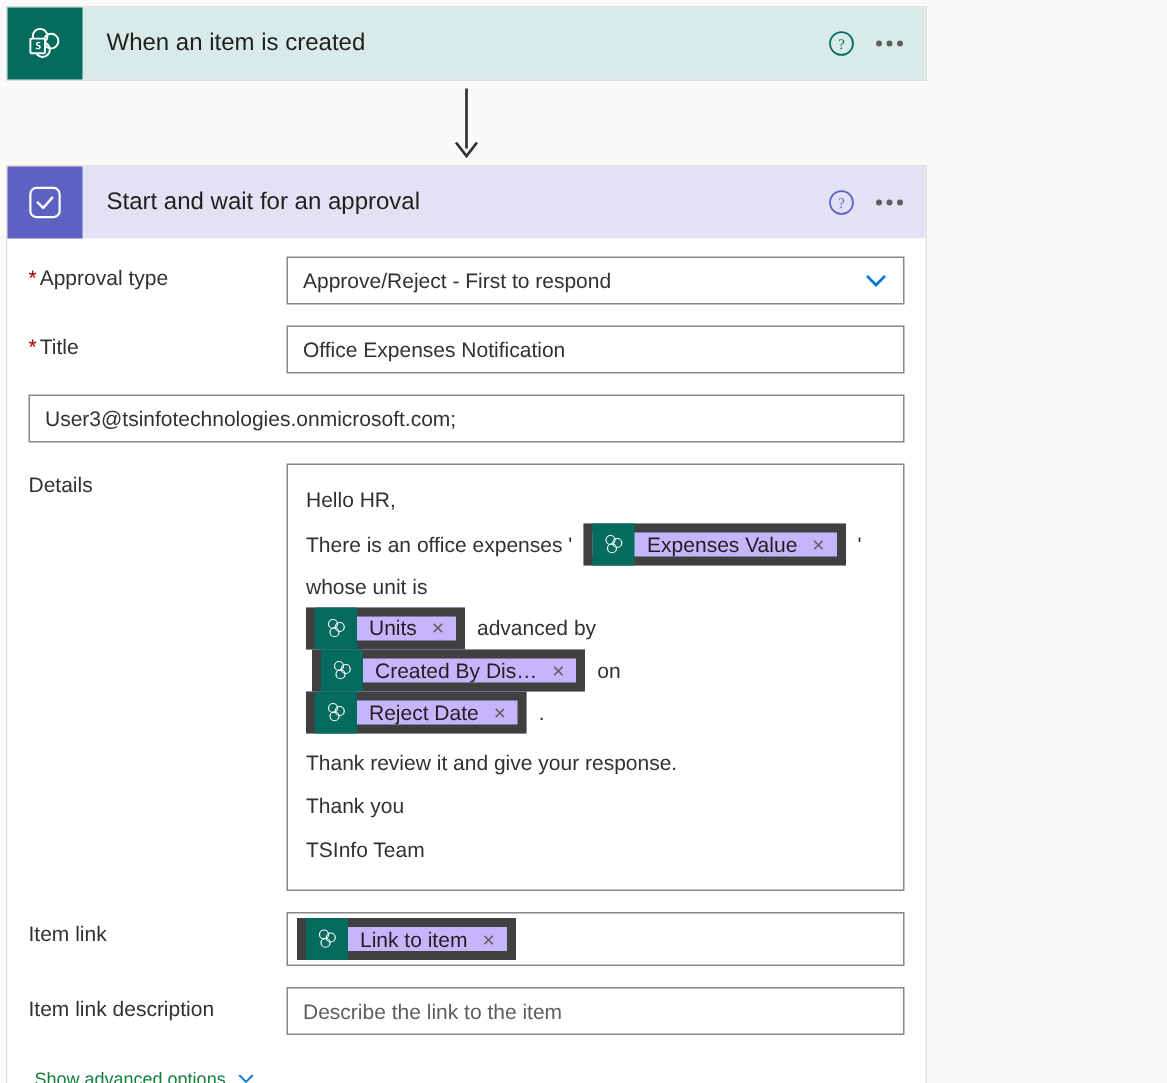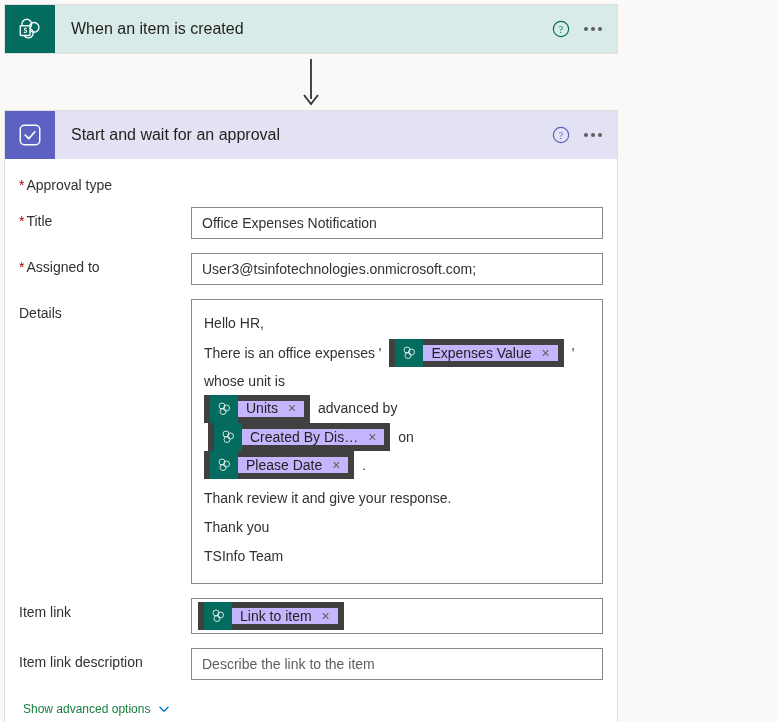--- a/index.html
+++ b/index.html
@@ -198,31 +198,36 @@
             <span></span>
             <span></span>
           </div>
       </div>
     </div>
 
     <div class="card-body">
 
       <div class="form-row">
         <div class="form-label"><span class="req">*</span><span>Approval type</span></div>
+        <div class="form-control select">
+          <span>Approve/Reject - First to respond</span>
+          <svg class="chevron blue" viewBox="0 0 16 16">
+              <path d="M2 5 L8 11 L14 5" stroke="currentColor" stroke-width="1.8" fill="none"></path>
+            </svg>
+        </div>
       </div>
 
       <div class="form-row">
         <div class="form-label"><span class="req">*</span><span>Title</span></div>
         <div class="form-control">
           <span>Office Expenses Notification</span>
         </div>
       </div>
 
       <div class="form-row">
-        <div class="form-label"><span class="req">*</span><span>Assigned to</span></div>
         <div class="form-control">
           <span>User3@tsinfotechnologies.onmicrosoft.com;</span>
         </div>
       </div>
 
       <div class="form-row">
         <div class="form-label">Details</div>
         <div class="form-control details">
           <p>Hello HR,</p>
           <div class="para-flow">
@@ -268,21 +273,21 @@
           </div>
           <div class="para-flow">
             <span class="token" style="margin-left:0">
               <span class="token-icon">
                   <svg viewBox="0 0 32 32">
                     <circle cx="12" cy="10" r="6" stroke="#fff" stroke-width="1.6" fill="none"></circle>
                     <circle cx="21" cy="14" r="6" stroke="#fff" stroke-width="1.6" fill="none"></circle>
                     <circle cx="14" cy="21" r="6" stroke="#fff" stroke-width="1.6" fill="none"></circle>
                   </svg>
                 </span>
-              <span class="token-label">Please Date</span>
+              <span class="token-label">Reject Date</span>
               <span class="token-remove">×</span>
             </span>
             <span>.</span>
           </div>
           <p style="margin-top:6px">Thank review it and give your response.</p>
           <p>Thank you</p>
           <p>TSInfo Team</p>
         </div>
       </div>
 

